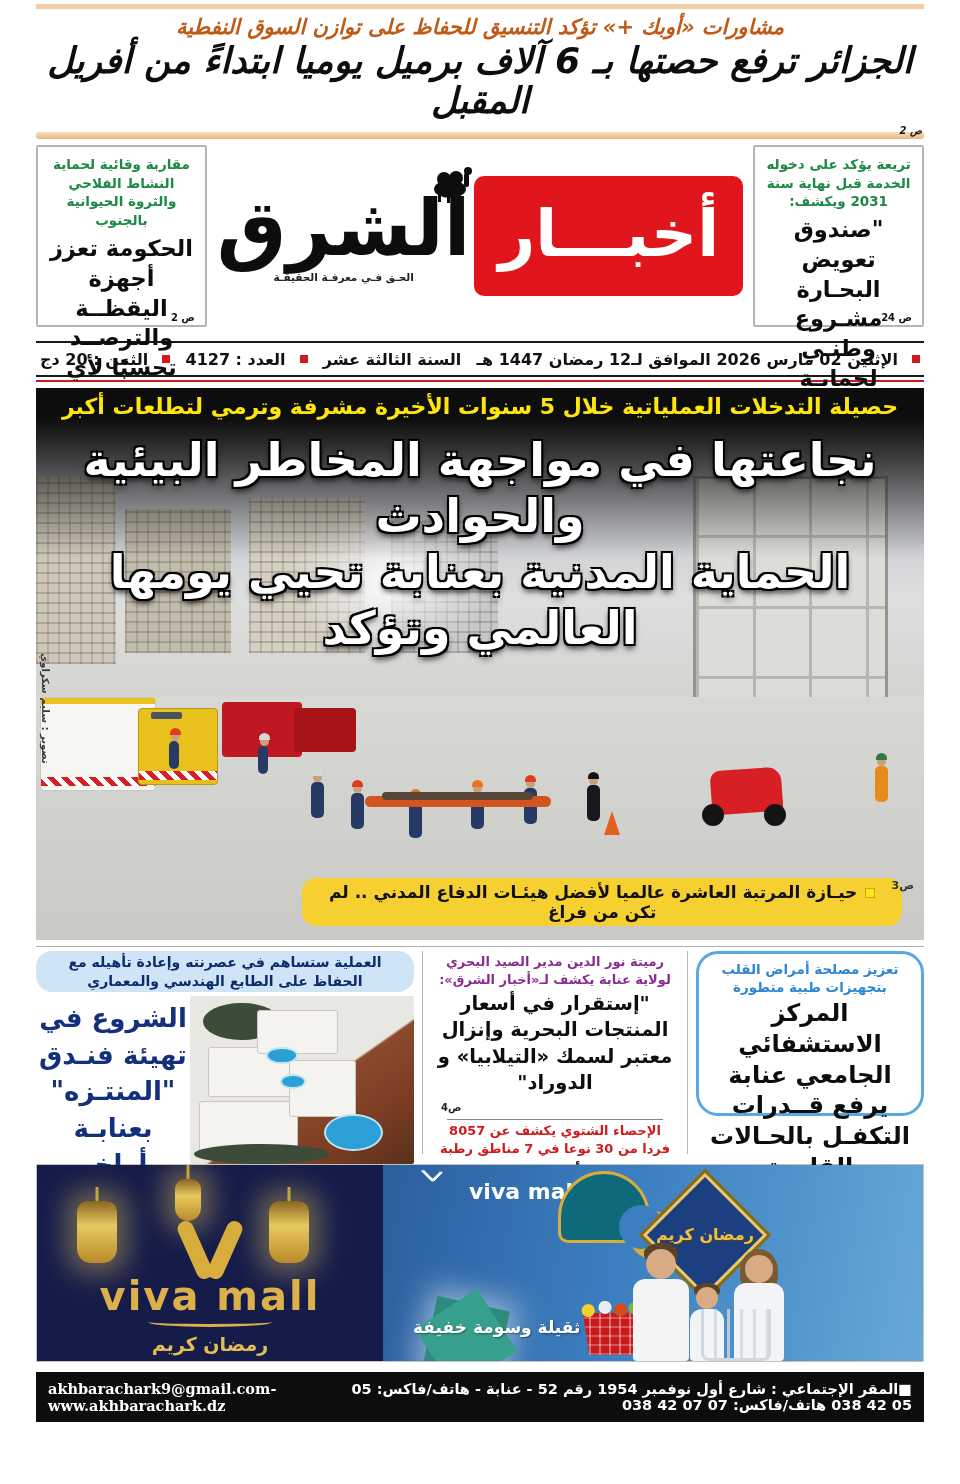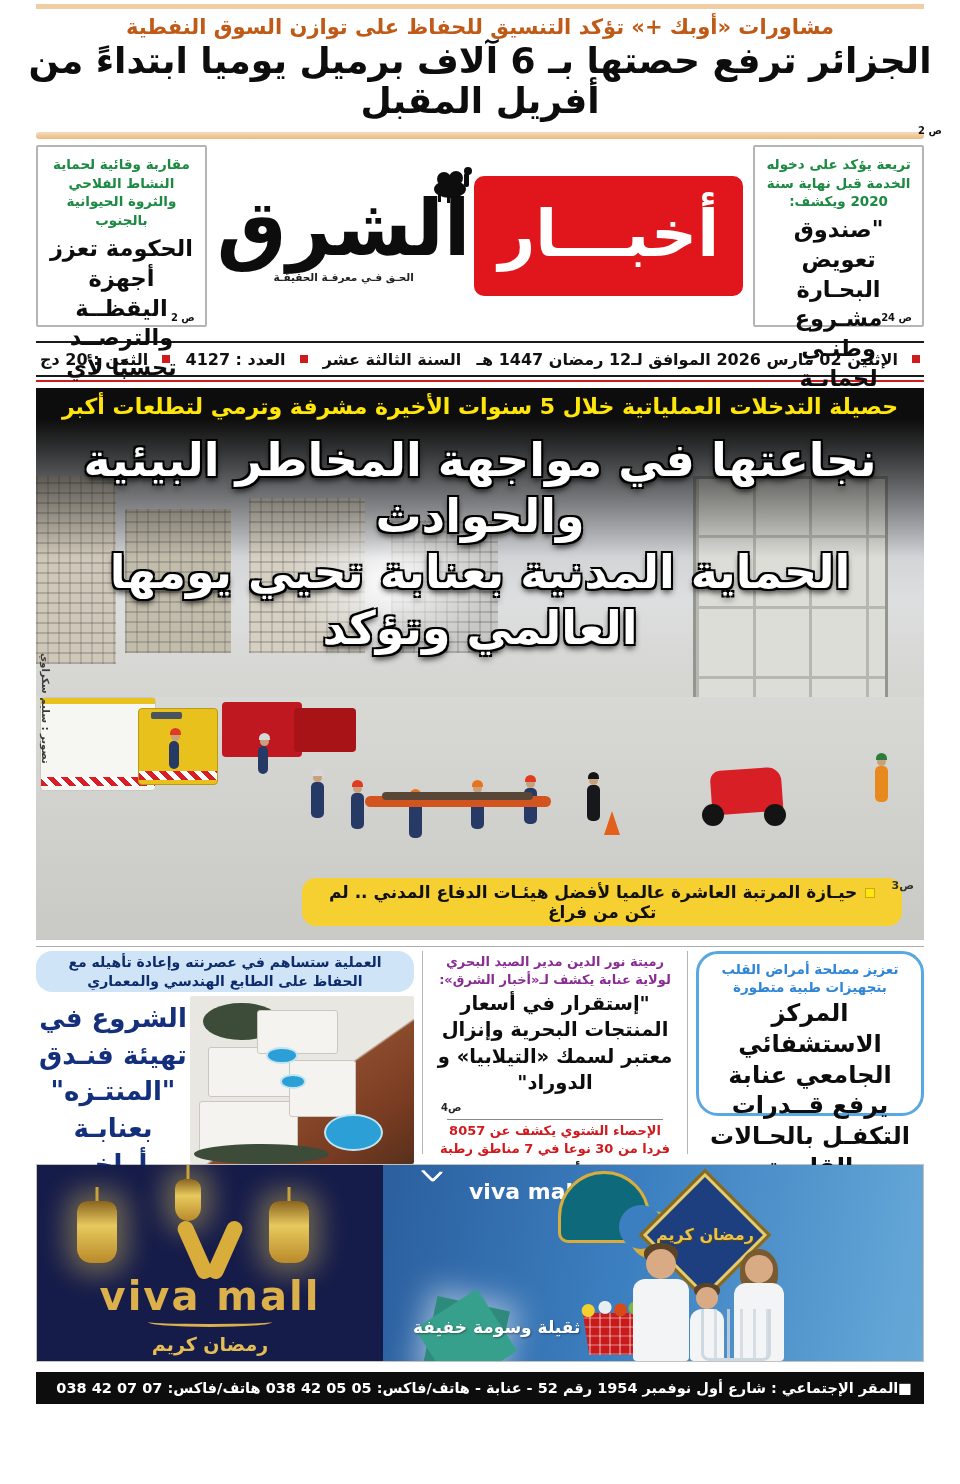--- a/index.html
+++ b/index.html
@@ -4,21 +4,21 @@
 <style>
   * { margin:0; padding:0; box-sizing:border-box; }
   html,body { width:960px; }
   body {
     height:1484px; background:#ffffff; position:relative; overflow:hidden;
     font-family:"DejaVu Sans", sans-serif; direction:rtl; color:#111;
   }
 
   
   .top-tan { height:5px; background:#f0cda3; margin:4px 36px 6px; }
-  .top-story { text-align:center; position:relative; margin:0 16px; }
+  .top-story { text-align:center; position:relative; margin:0 36px;font-style:italic; }
   .top-kicker { color:#c05a17; font-weight:bold; font-size:21px; }
   .top-headline { color:#0d0d0d; font-weight:bold; font-size:36px; line-height:1.12; margin-top:2px; }
   .top-pageref { position:absolute; right:2px; bottom:-14px; font-size:10px; font-weight:bold; }
   .peach-rule { height:7px; background:linear-gradient(#f8ddbd,#e9b97f); margin:10px 36px 6px; border-radius:3px; }
 
   
   .masthead { margin:0 36px; height:182px; display:flex; gap:10px; }
   .side-box { width:188px; border:2px solid #b5b5b5; border-radius:2px; padding:8px 8px 4px; text-align:center; position:relative; background:#fff; }
   .side-kicker { color:#1d8a43; font-weight:bold; font-size:13.5px; line-height:1.4; }
   .side-headline { font-weight:bold; font-size:22.5px; line-height:1.32; margin-top:4px; color:#0d0d0d; }
@@ -136,21 +136,21 @@
 <div class="top-tan"></div>
 <div class="top-story">
   <div class="top-kicker">مشاورات «أوبك +» تؤكد التنسيق للحفاظ على توازن السوق النفطية</div>
   <div class="top-headline">الجزائر ترفع حصتها بـ 6 آلاف برميل يوميا ابتداءً من أفريل المقبل</div>
   <div class="top-pageref">ص 2</div>
 </div>
 <div class="peach-rule"></div>
 
 <div class="masthead">
   <div class="side-box">
-    <div class="side-kicker">تريعة يؤكد على دخوله الخدمة قبل نهاية سنة 2020 ويكشف:</div>
+    <div class="side-kicker">تريعة يؤكد على دخوله الخدمة قبل نهاية سنة 2031 ويكشف:</div>
     <div class="side-headline">"صندوق تعويض البحـارة مشـروع وطنـي لحمايـة المهنييـــن"</div>
     <div class="side-pageref">ص 24</div>
   </div>
   <div class="logo-center">
     <div class="logo-row">
       <div class="logo-red">أخبـــار</div>
       <div class="logo-col">
         <span class="camel">
           <svg width="52" height="40" viewBox="0 0 52 40">
             <ellipse cx="26" cy="26" rx="16" ry="9" fill="#0d0d0d"></ellipse>
@@ -333,13 +333,14 @@
       <div class="p-hair" style="top:0;width:38px;height:44px;background:#7a5a30;"></div>
       <div class="p-head" style="top:6px;width:28px;height:28px;"></div>
       <div class="p-body" style="top:34px;width:50px;height:78px;"></div>
     </div>
     <div class="cart"></div>
   </div>
 </div>
 
 <div class="footer">
   <span>■المقر الإجتماعي : شارع أول نوفمبر 1954 رقم 52 - عنابة - هاتف/فاكس: 05 05 42 038   هاتف/فاكس: 07 07 42 038</span>
+  <span class="web">akhbarachark9@gmail.com- www.akhbarachark.dz</span>
 </div>
 
 </body></html>

